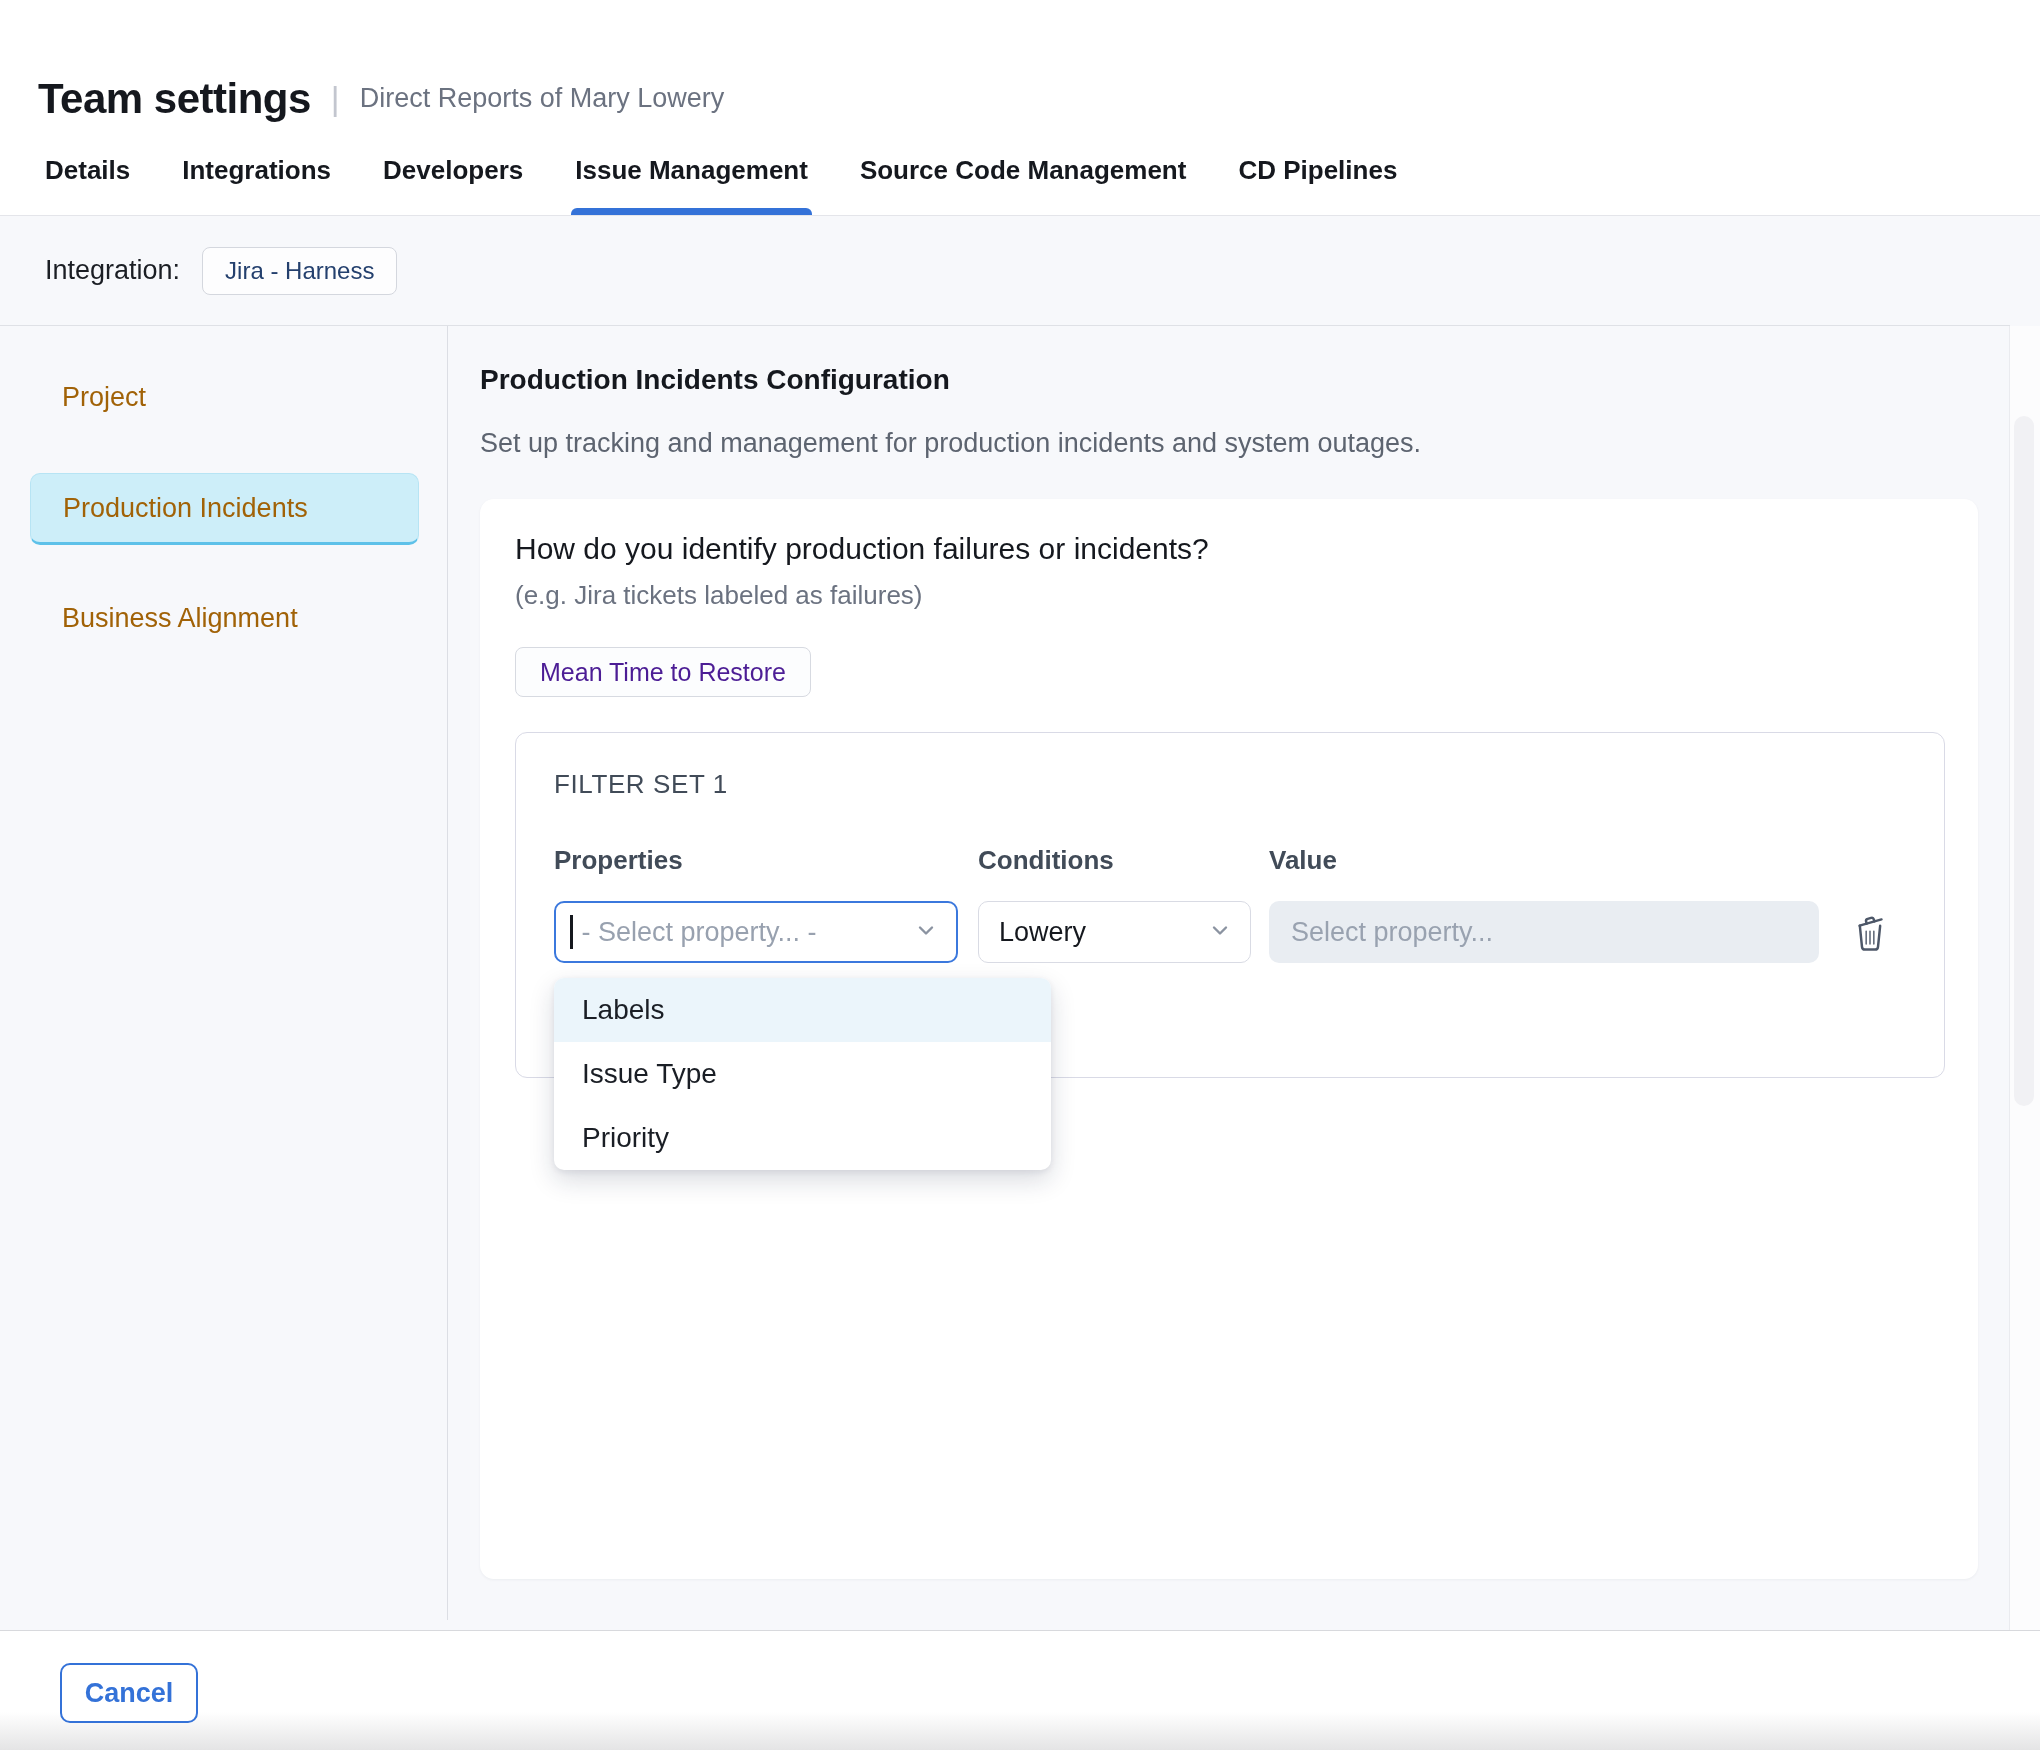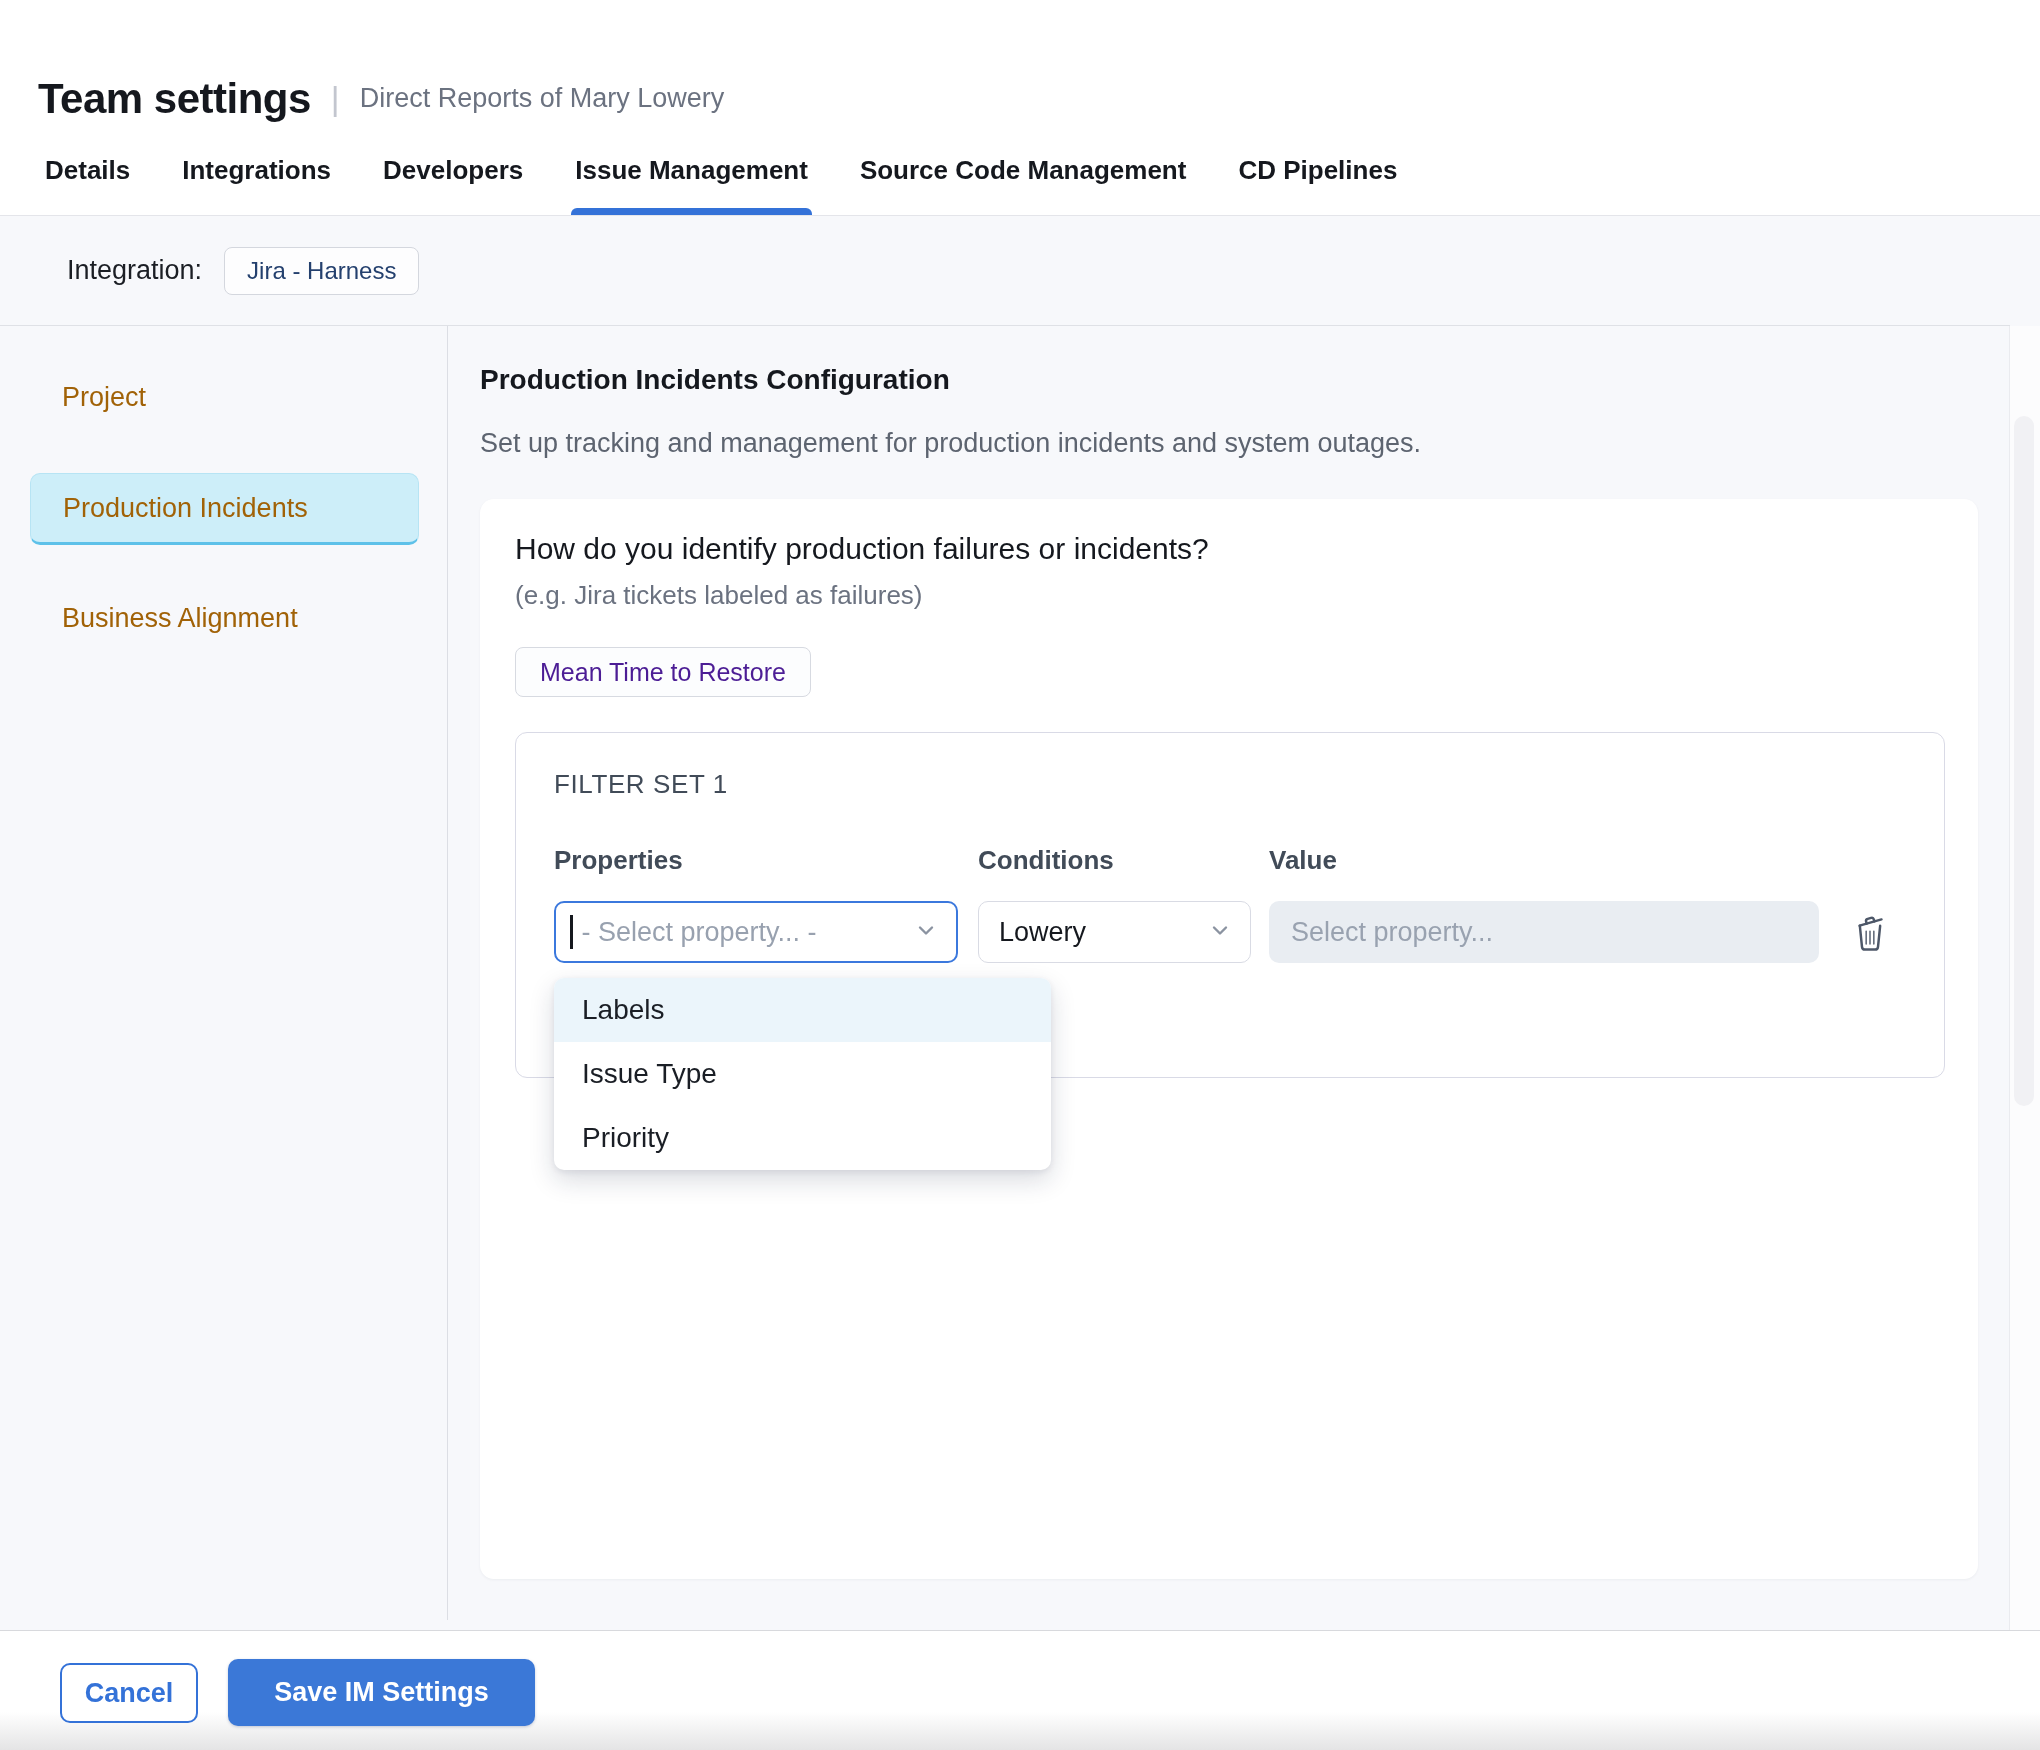--- a/index.html
+++ b/index.html
@@ -18,21 +18,21 @@
           border-bottom:1px solid #e4e5ea;display:flex;align-items:stretch;padding-left:45px;box-sizing:border-box;gap:52px;}
   .tab{position:relative;display:flex;align-items:center;font-size:26px;font-weight:600;color:#15181e;cursor:pointer;}
   .tab .underline{display:none;}
   .tab.active .underline{display:block;position:absolute;left:-4px;right:-4px;bottom:0;height:7px;
           background:#3472d8;border-radius:6px 6px 0 0;}
 
   
   .content{position:absolute;left:0;top:216px;width:100%;height:1414px;background:#f7f8fb;}
 
   .integration-row{position:absolute;left:0;top:0;right:30px;height:110px;border-bottom:1px solid #dfe1e6;
-          display:flex;align-items:center;padding-left:67px;gap:22px;box-sizing:border-box;}
+          display:flex;align-items:center;padding-left:45px;gap:22px;box-sizing:border-box;}
   .integration-label{font-size:27px;color:#1b1e24;}
   .integration-chip{font-size:24px;color:#24406e;background:#fdfdfe;border:1px solid #d4d7de;
           border-radius:8px;padding:9px 22px;}
 
   
   .sidebar{position:absolute;left:0;top:110px;width:448px;bottom:10px;border-right:1.5px solid #dcdee4;box-sizing:border-box;}
   .side-item{position:absolute;left:30px;right:28px;height:72px;display:flex;align-items:center;
           padding-left:32px;box-sizing:border-box;font-size:27px;color:#a16207;border-radius:10px;cursor:pointer;}
   .side-item.active{background:#cdeef9;border:1px solid #b7e4f4;border-bottom:3px solid #5ec1e9;}
   .si-0{top:35px;} .si-1{top:147px;} .si-2{top:256px;}
@@ -207,16 +207,15 @@
       </div>
     </div>
 
     <div class="scroll-gutter">
       <div class="scroll-thumb"></div>
     </div>
   </div>
 
   <div class="footer">
     <button class="btn btn-cancel">Cancel</button>
-    <button class="btn btn-save">Save IM Settings</button>
   </div>
 
 </div>
 
 </body></html>

